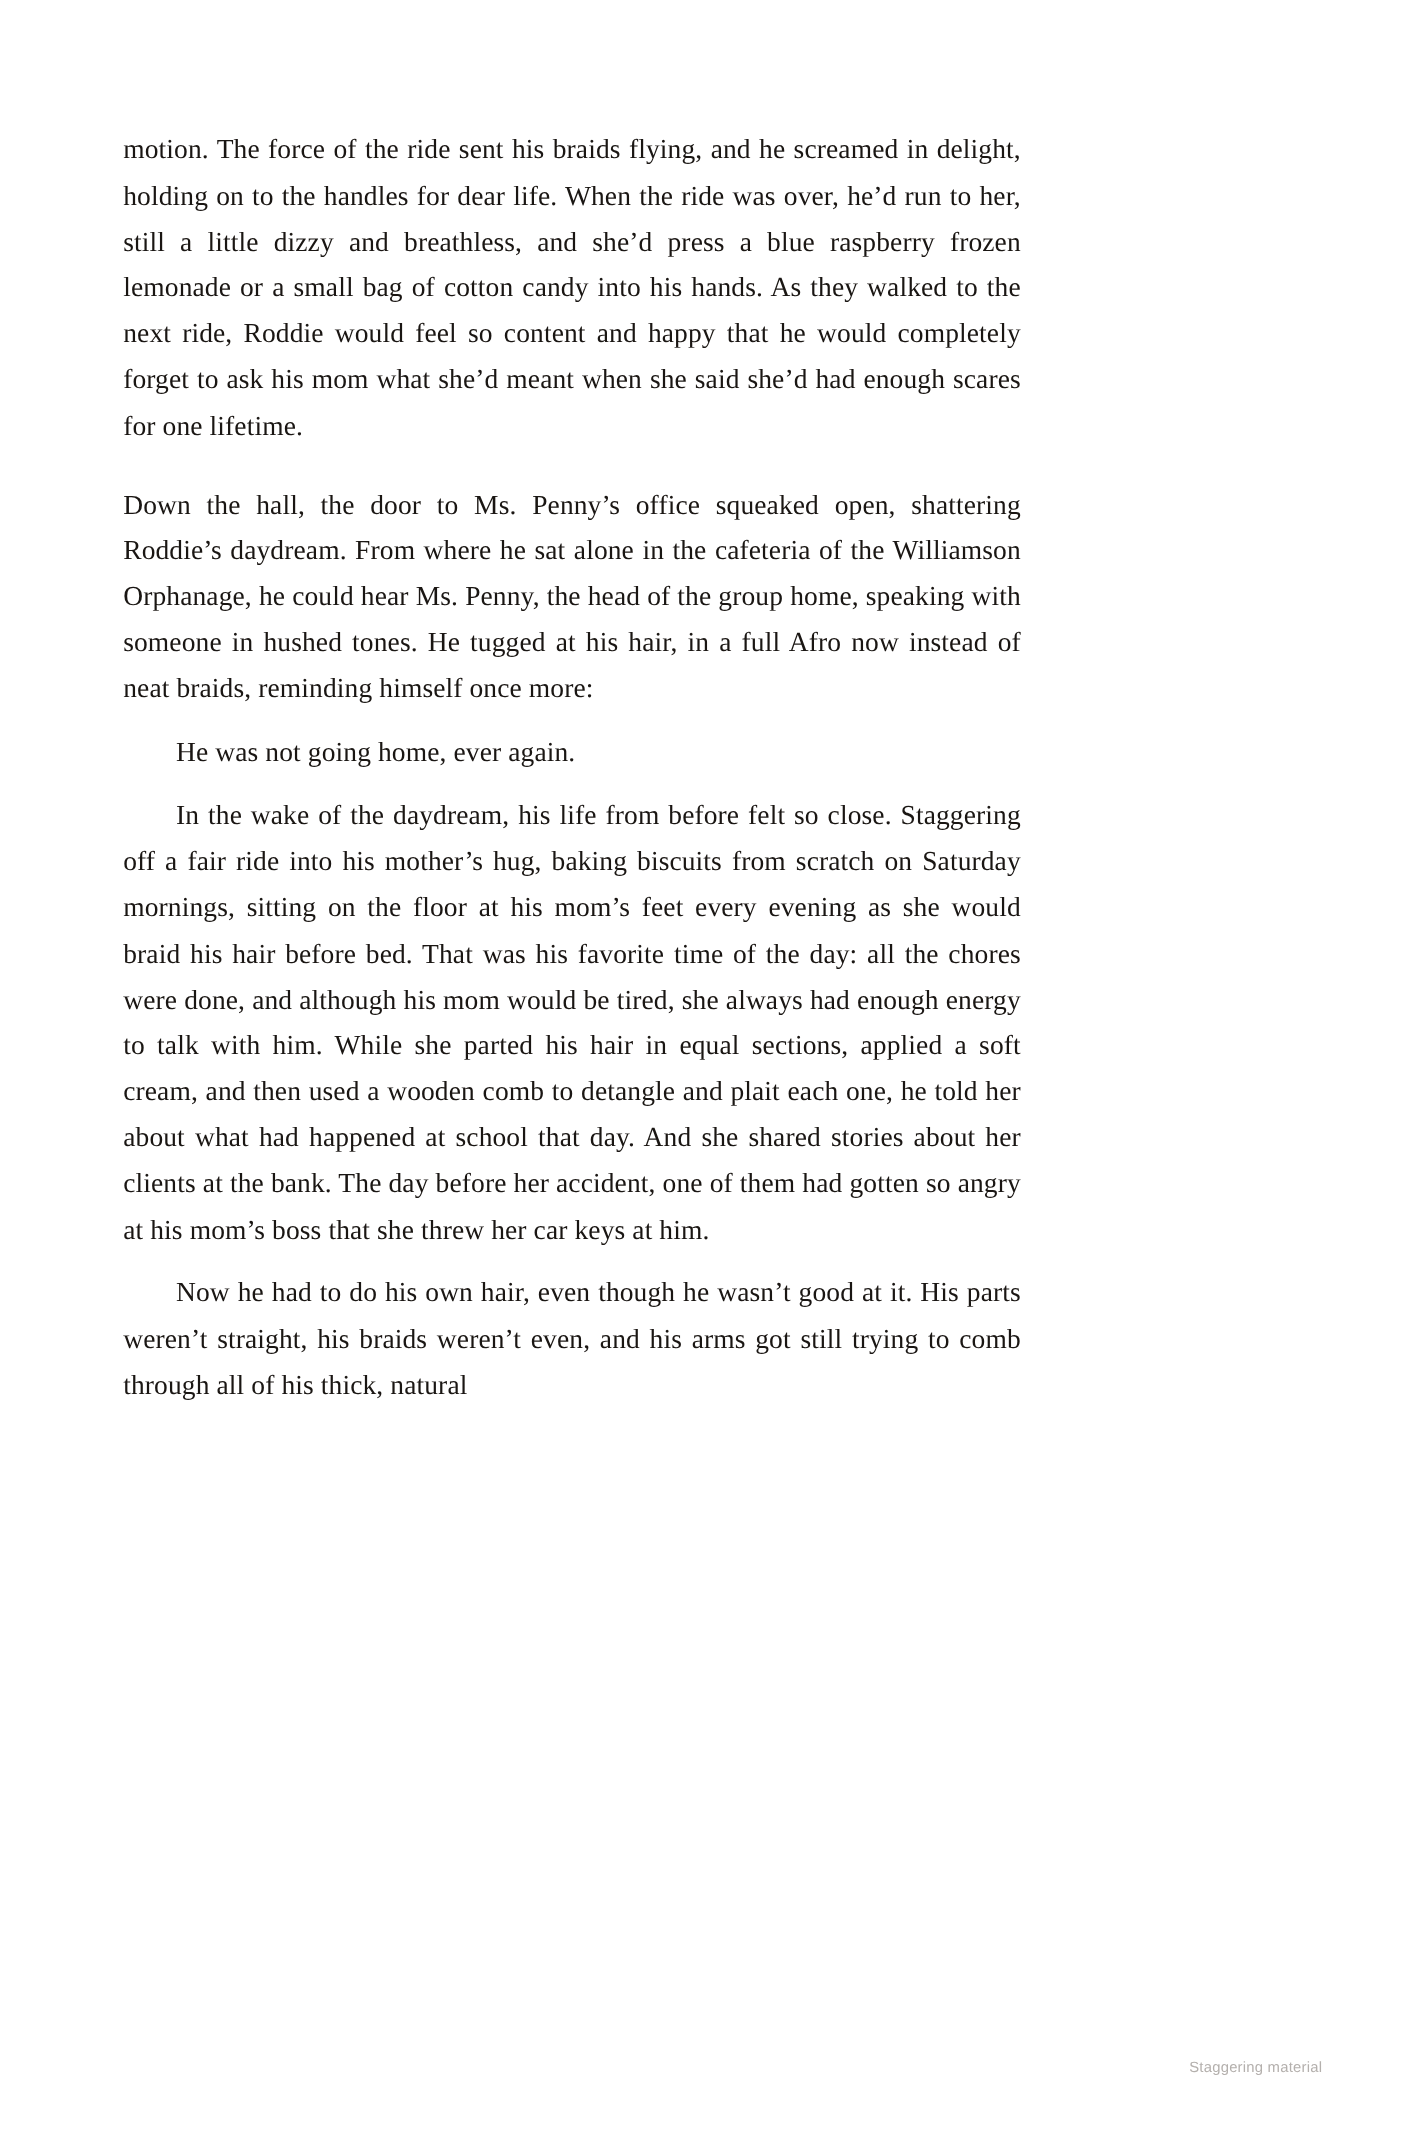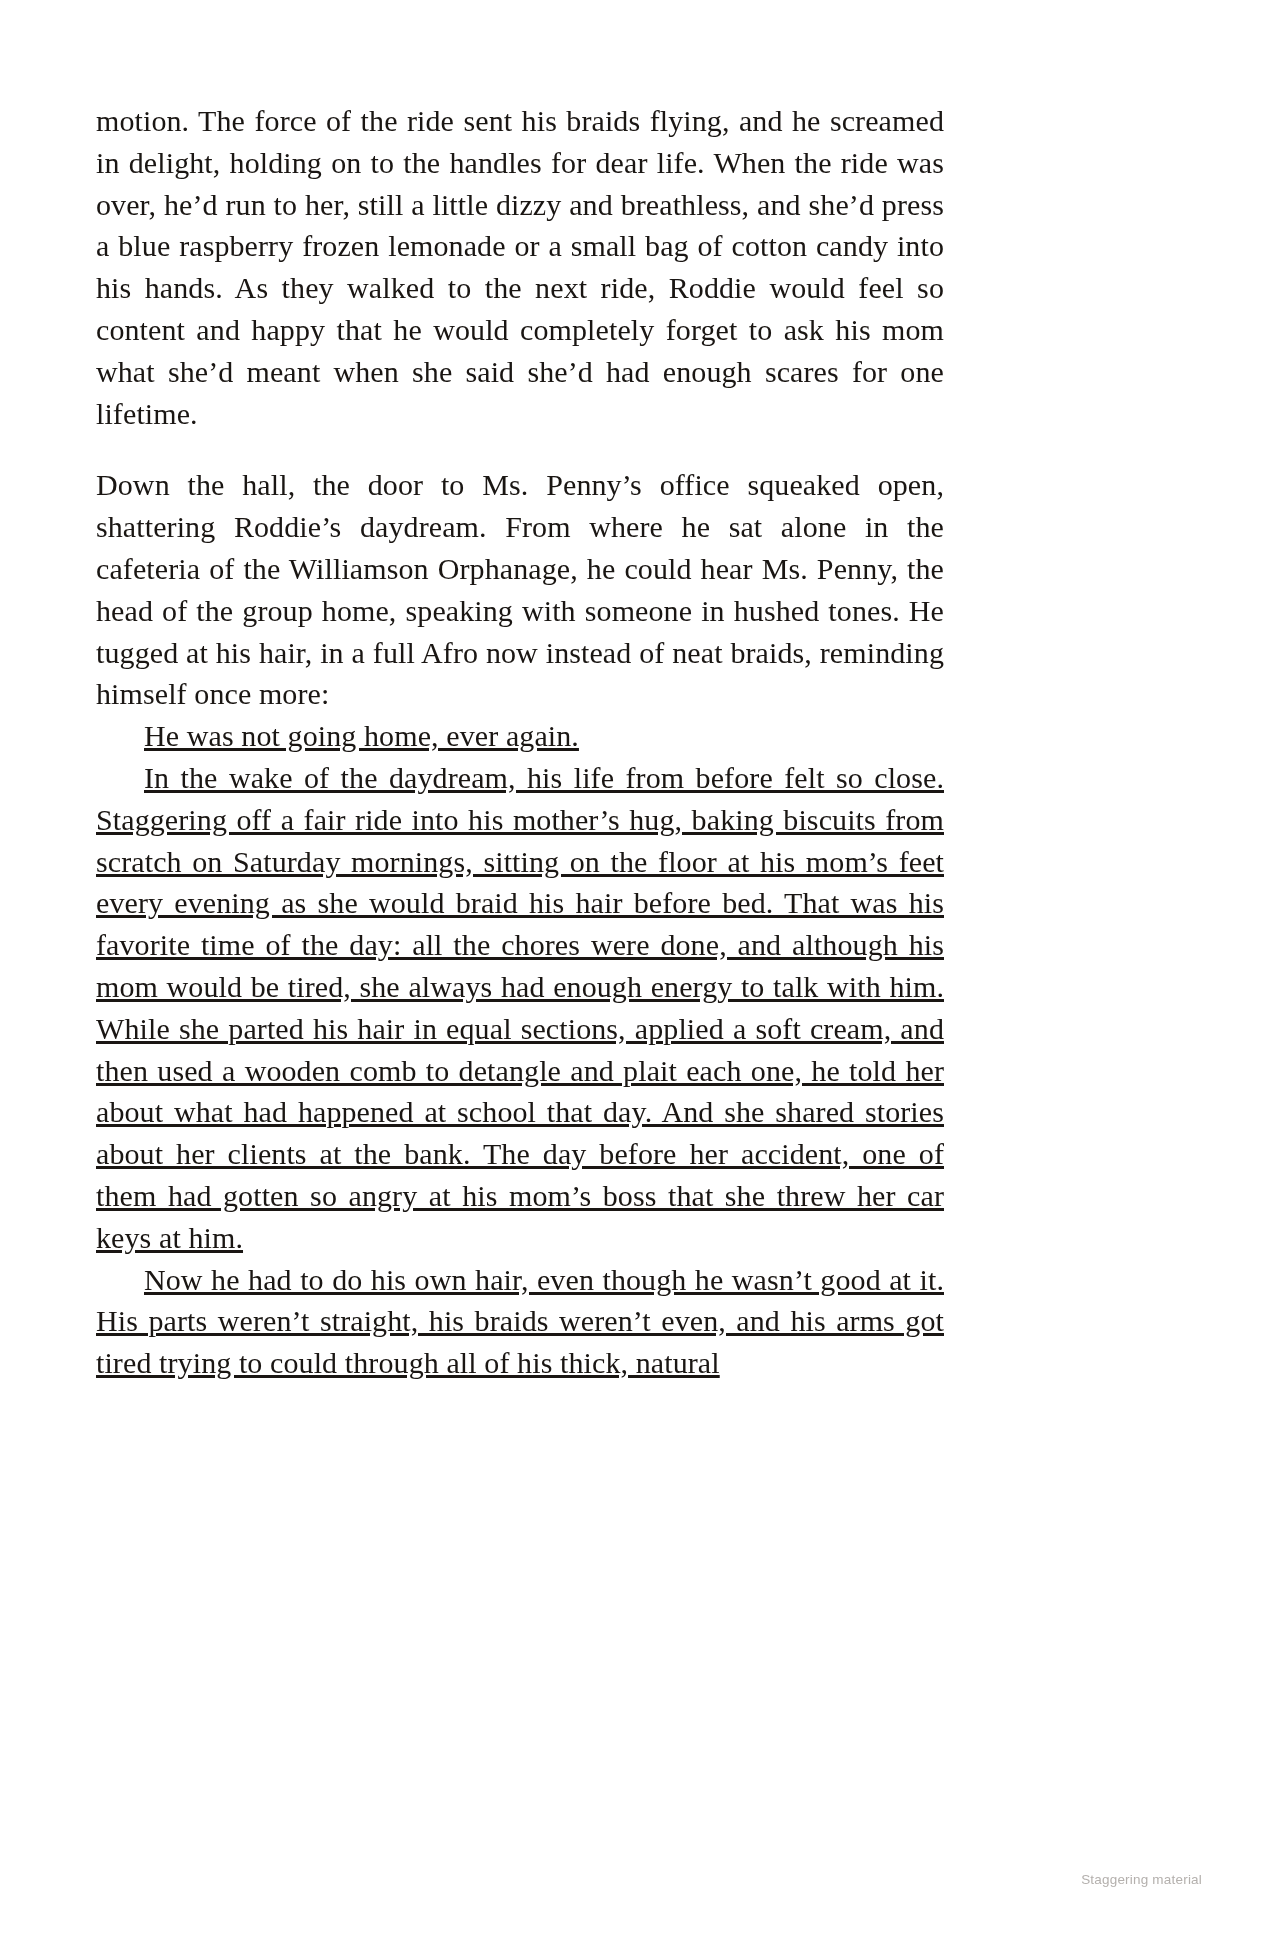--- a/index.html
+++ b/index.html
@@ -16,36 +16,35 @@
     overflow: hidden;
   }
   .text-column {
     position: absolute;
     left: 96px;
     top: 100px;
     width: 848px;
   }
   .para {
     font-family: "Liberation Serif", "DejaVu Serif", serif;
-    font-size: 30px;
+    font-size: 25px;
     line-height: 41.8px;
     color: #1a1613;
     text-align: justify;
     text-justify: inter-word;
-    margin: 0;
+    margin: 16px;
     -webkit-hyphens: none;
     hyphens: none;
     letter-spacing: 0.1px;
   }
   .para.block-gap {
     margin-top: 30px;
   }
   .para.indent {
     text-indent: 48px;
-    text-decoration: underline;
   }
   .copyright {
     position: absolute;
     right: 78px;
     bottom: 48px;
     font-family: "Liberation Sans", "DejaVu Sans", sans-serif;
     font-size: 13.5px;
     color: #b4b0ad;
     letter-spacing: 0.2px;
     white-space: nowrap;
@@ -59,19 +58,19 @@
   <div class="text-column">
 
     <p class="para">motion. The force of the ride sent his braids flying, and he screamed in delight, holding on to the handles for dear life. When the ride was over, he’d run to her, still a little dizzy and breathless, and she’d press a blue raspberry frozen lemonade or a small bag of cotton candy into his hands. As they walked to the next ride, Roddie would feel so content and happy that he would completely forget to ask his mom what she’d meant when she said she’d had enough scares for one lifetime.</p>
 
     <p class="para block-gap">Down the hall, the door to Ms. Penny’s office squeaked open, shattering Roddie’s daydream. From where he sat alone in the cafeteria of the Williamson Orphanage, he could hear Ms. Penny, the head of the group home, speaking with someone in hushed tones. He tugged at his hair, in a full Afro now instead of neat braids, reminding himself once more:</p>
 
     <p class="para indent">He was not going home, ever again.</p>
 
     <p class="para indent">In the wake of the daydream, his life from before felt so close. Staggering off a fair ride into his mother’s hug, baking biscuits from scratch on Saturday mornings, sitting on the floor at his mom’s feet every evening as she would braid his hair before bed. That was his favorite time of the day: all the chores were done, and although his mom would be tired, she always had enough energy to talk with him. While she parted his hair in equal sections, applied a soft cream, and then used a wooden comb to detangle and plait each one, he told her about what had happened at school that day. And she shared stories about her clients at the bank. The day before her accident, one of them had gotten so angry at his mom’s boss that she threw her car keys at him.</p>
 
-    <p class="para indent">Now he had to do his own hair, even though he wasn’t good at it. His parts weren’t straight, his braids weren’t even, and his arms got tired trying to could through all of his thick, natural</p>
+    <p class="para indent">Now he had to do his own hair, even though he wasn’t good at it. His parts weren’t straight, his braids weren’t even, and his arms got still trying to comb through all of his thick, natural</p>
 
   </div>
 
   <div class="copyright">Staggering material</div>
 
 </div>
 
 </body></html>

